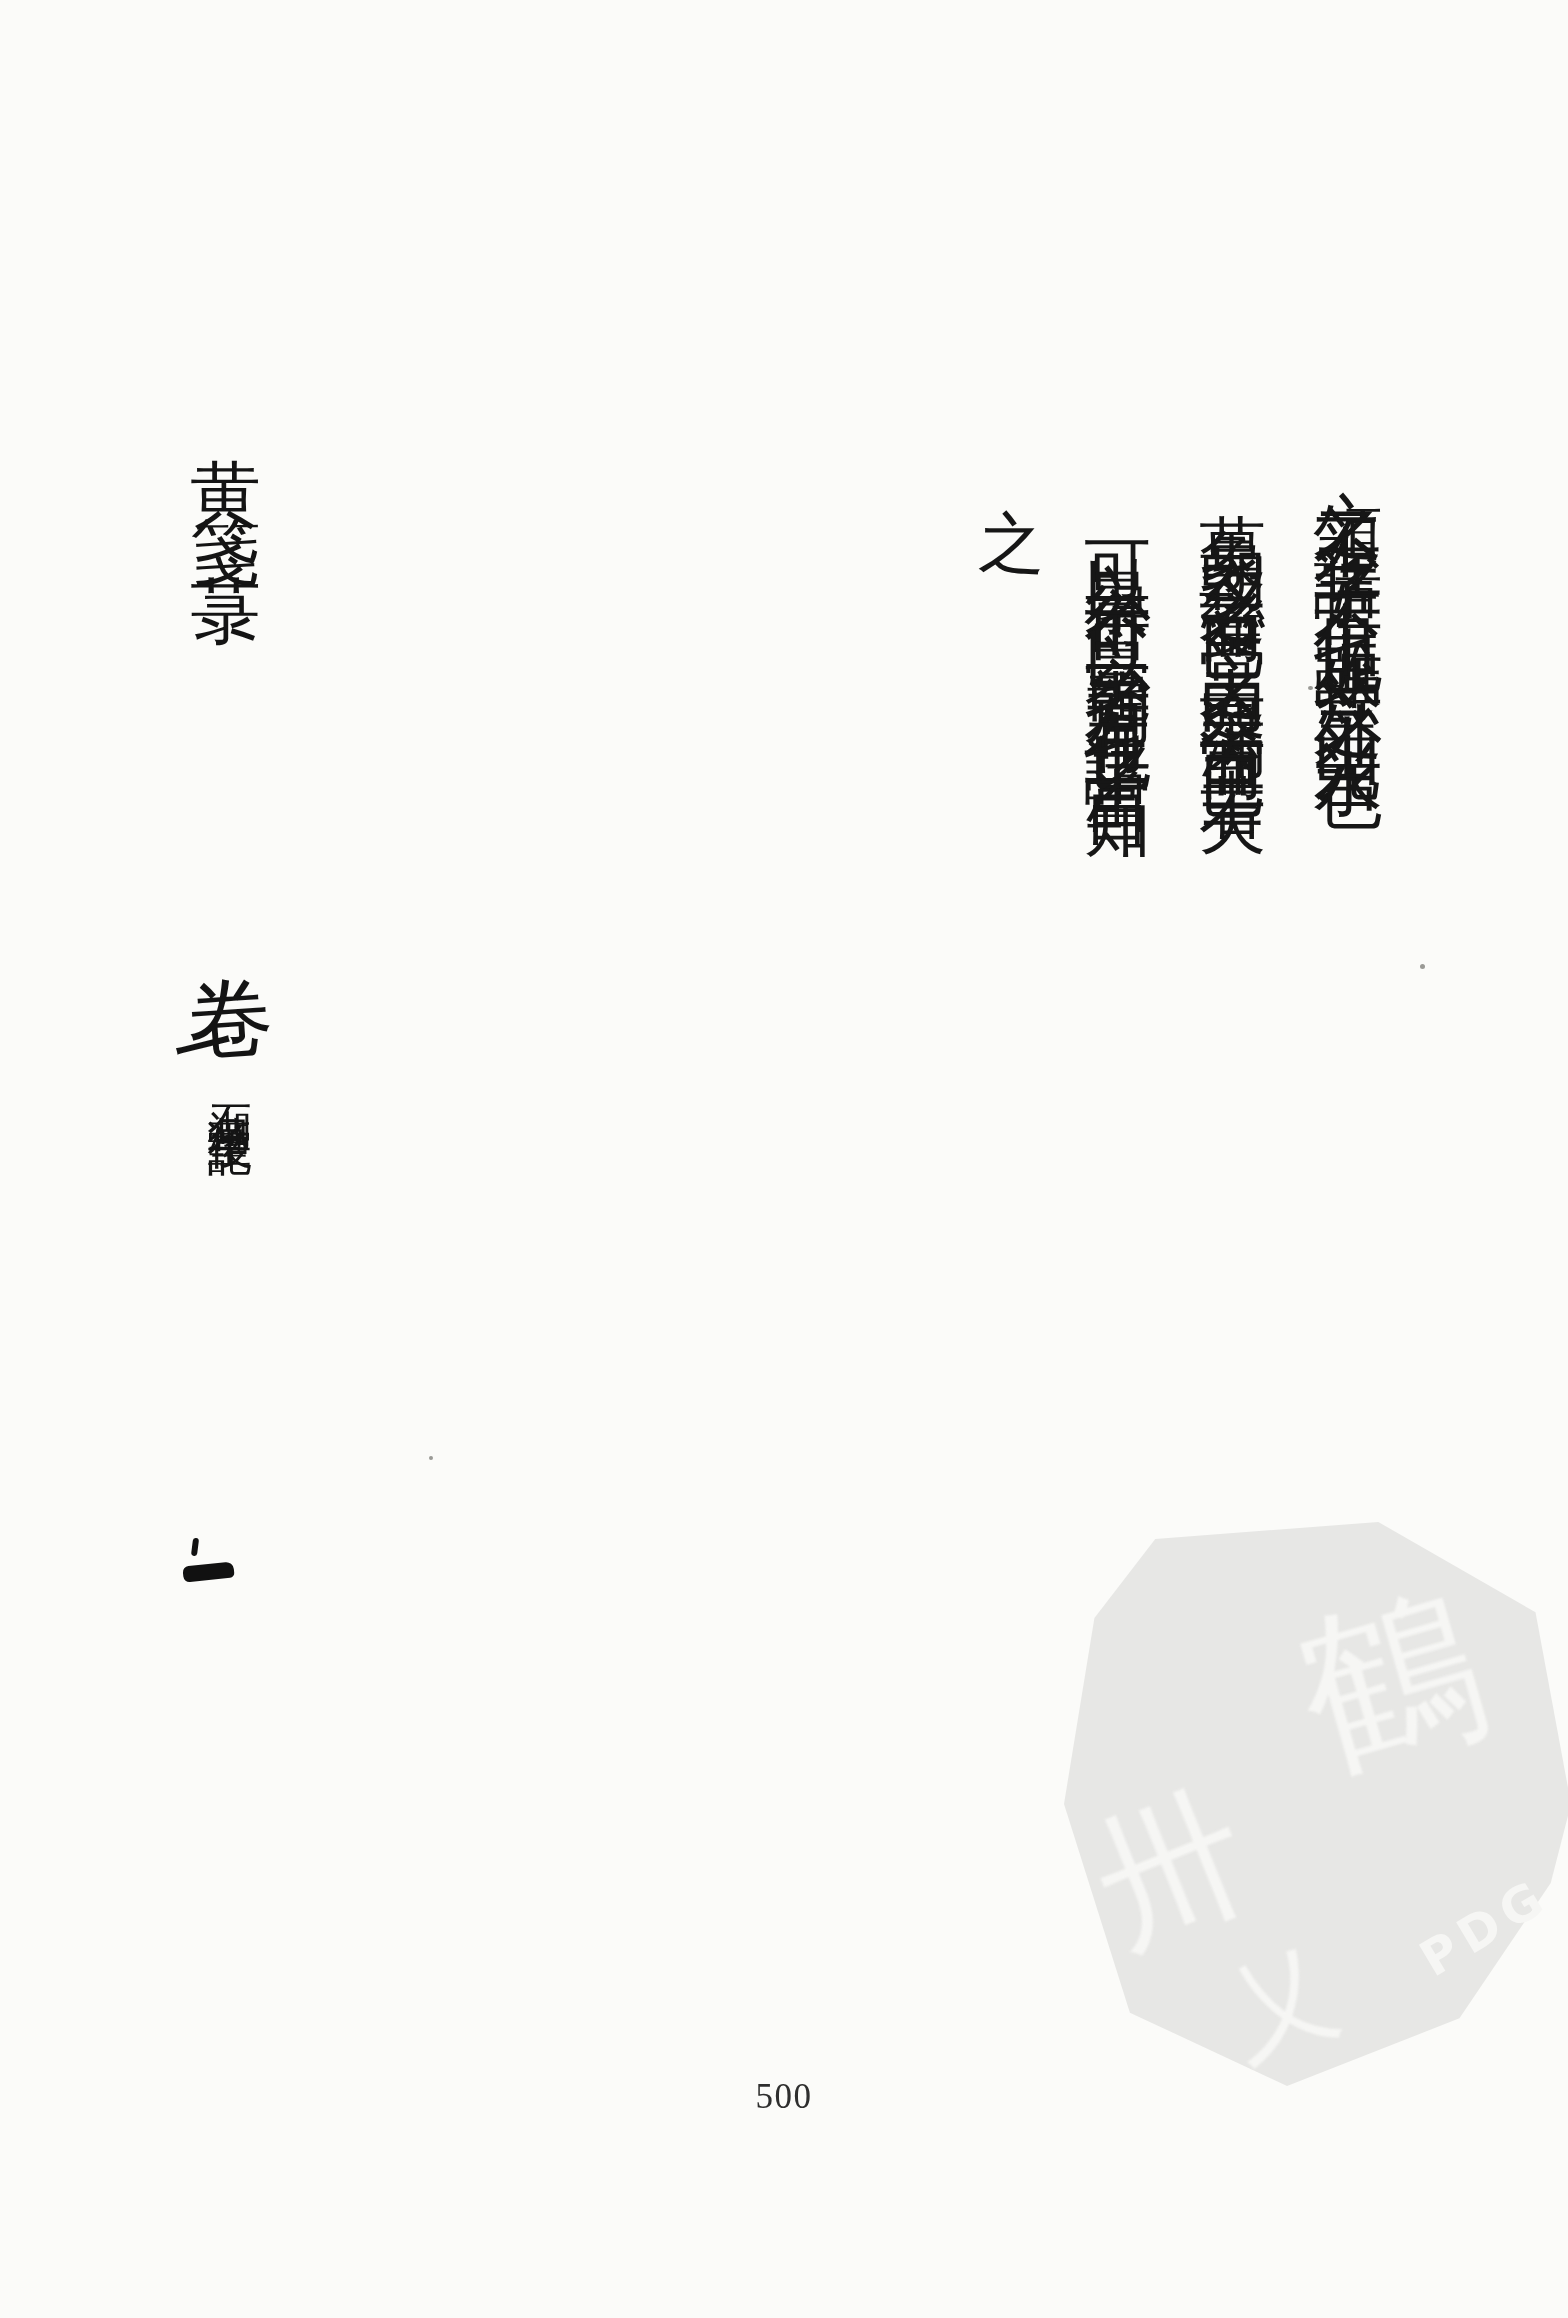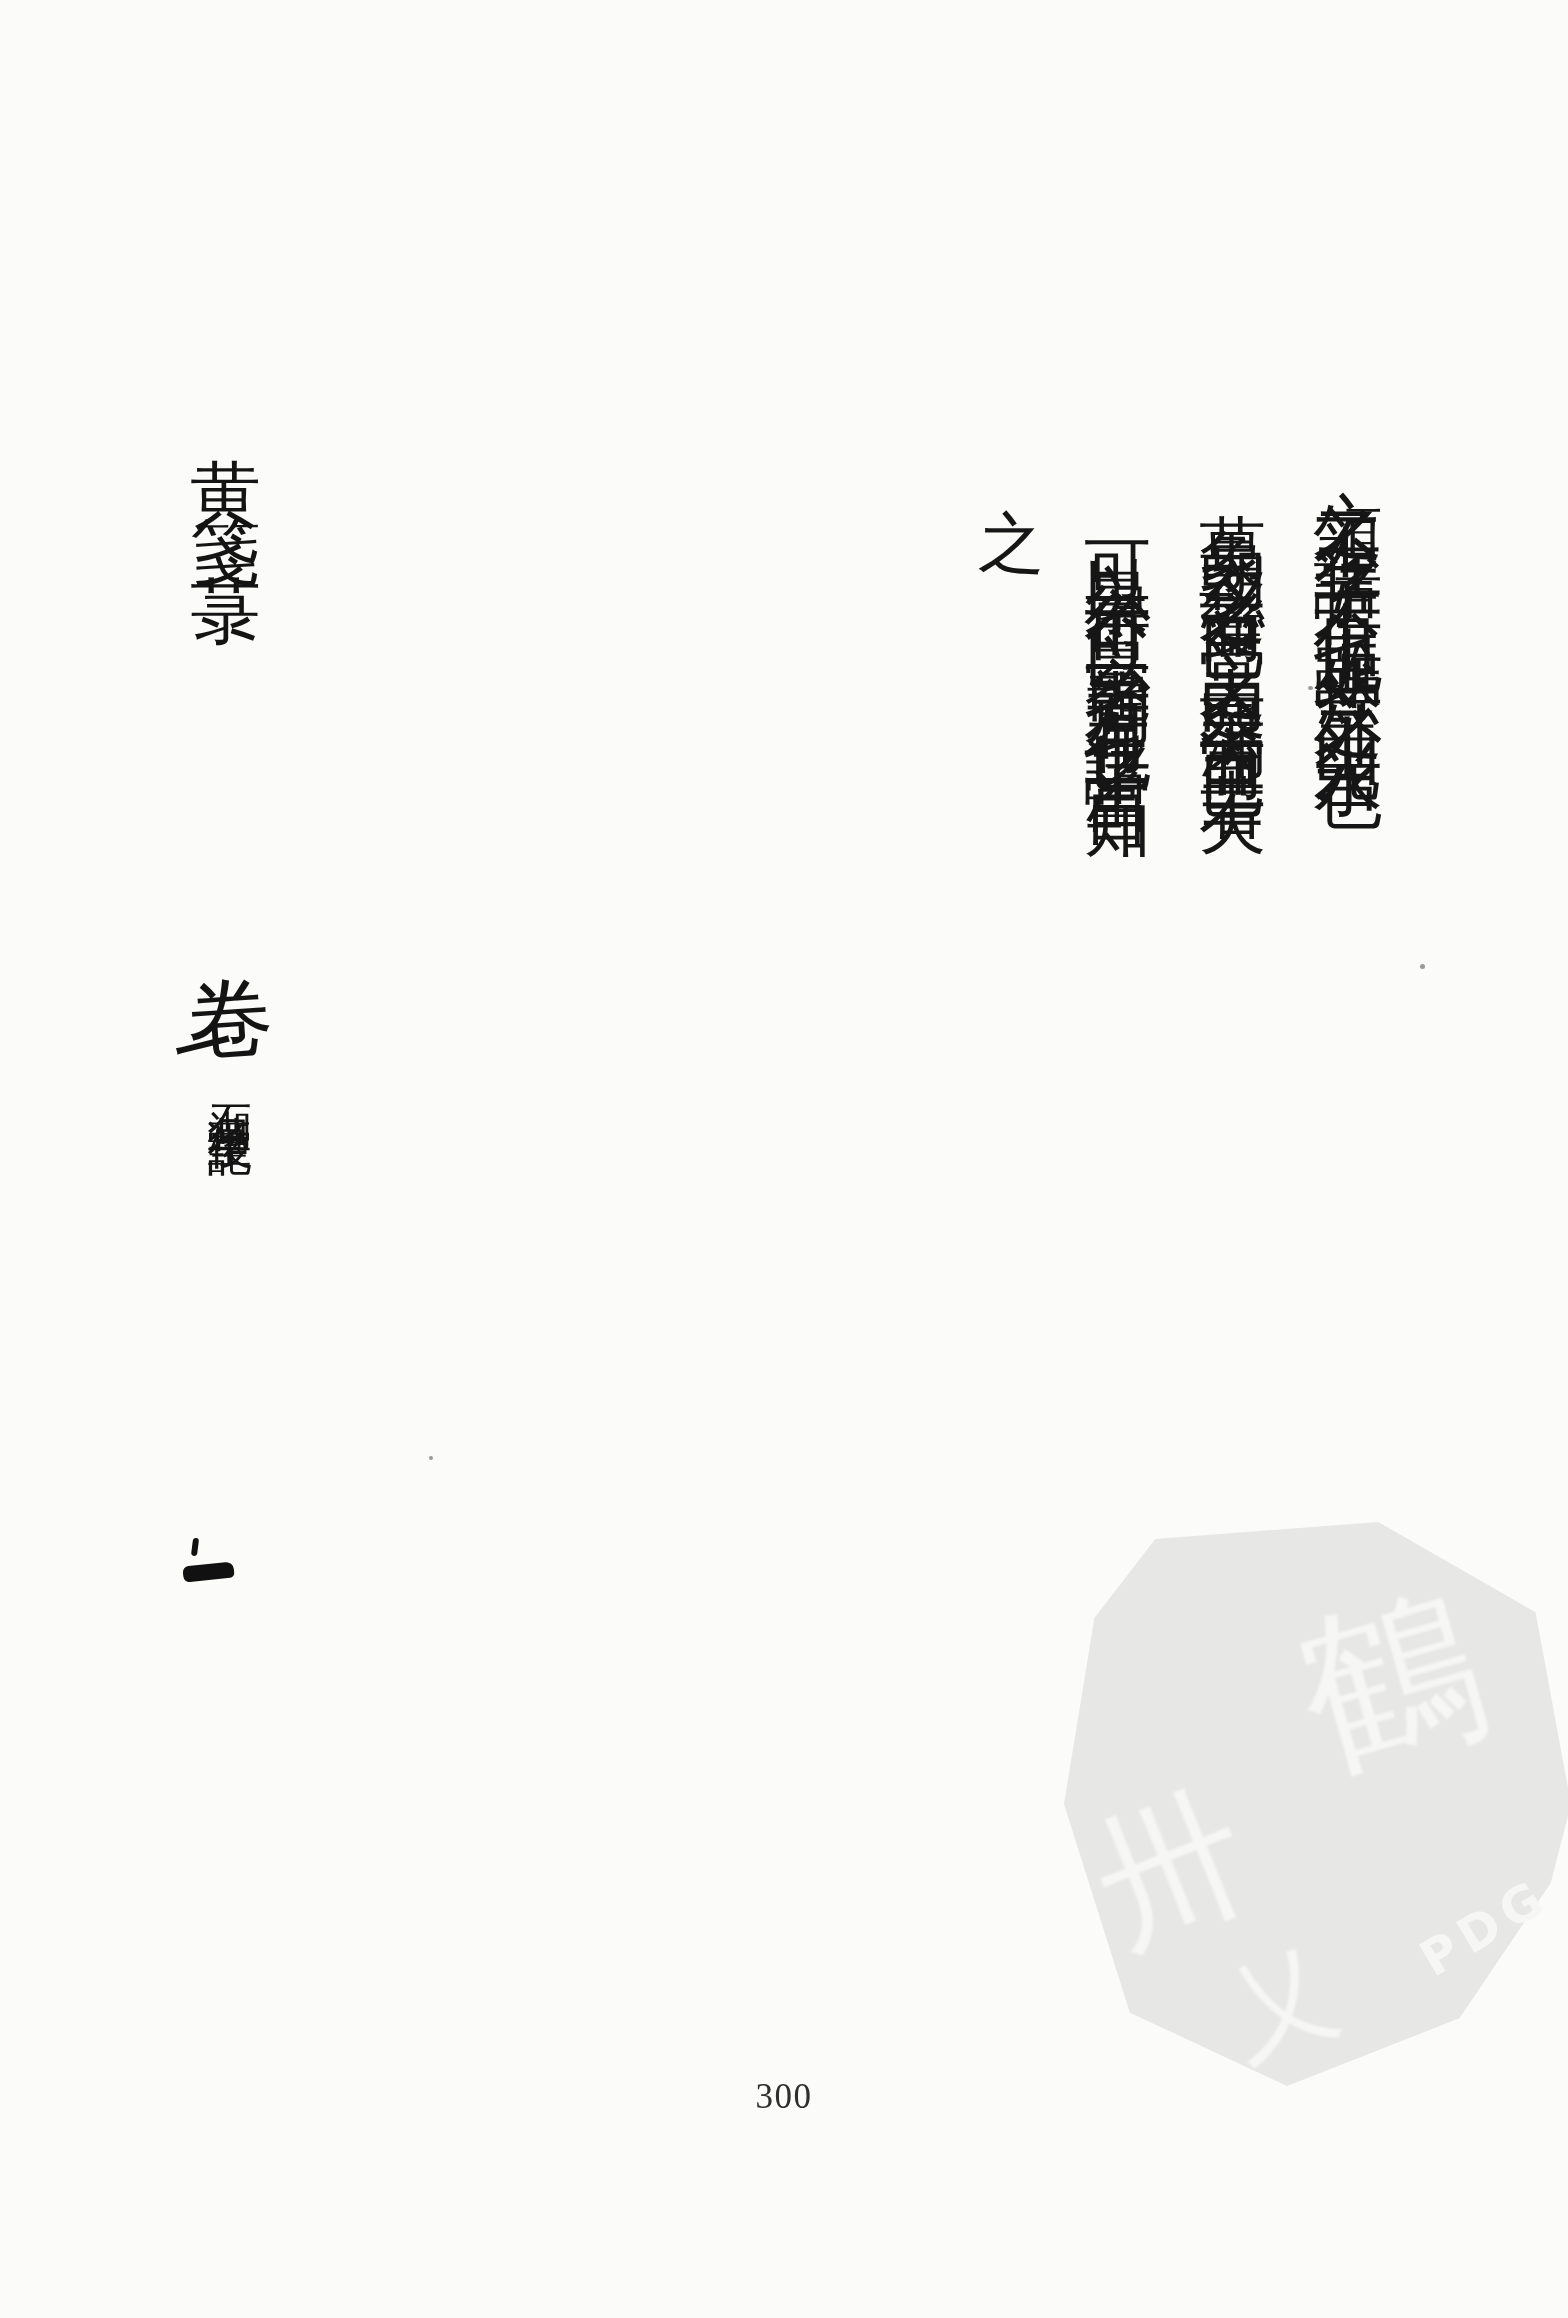--- a/index.html
+++ b/index.html
@@ -112,20 +112,20 @@
   <div class="title-vert">黄箋菉</div>
   <div class="volume-marker">卷</div>
   <div class="volume-stroke">一</div>
   <div class="subtitle-vert">石湖草堂後記</div>
 
   <div class="margin-mark" aria-label="一">
     <div class="tick"></div>
     <div class="bar"></div>
   </div>
 
-  <div class="page-number">300</div>
+  <div class="page-number">500</div>
 
   <div class="fleck f1"></div>
   <div class="fleck f2"></div>
   <div class="fleck f3"></div>
 
 </div>
 
 
 </body></html>

